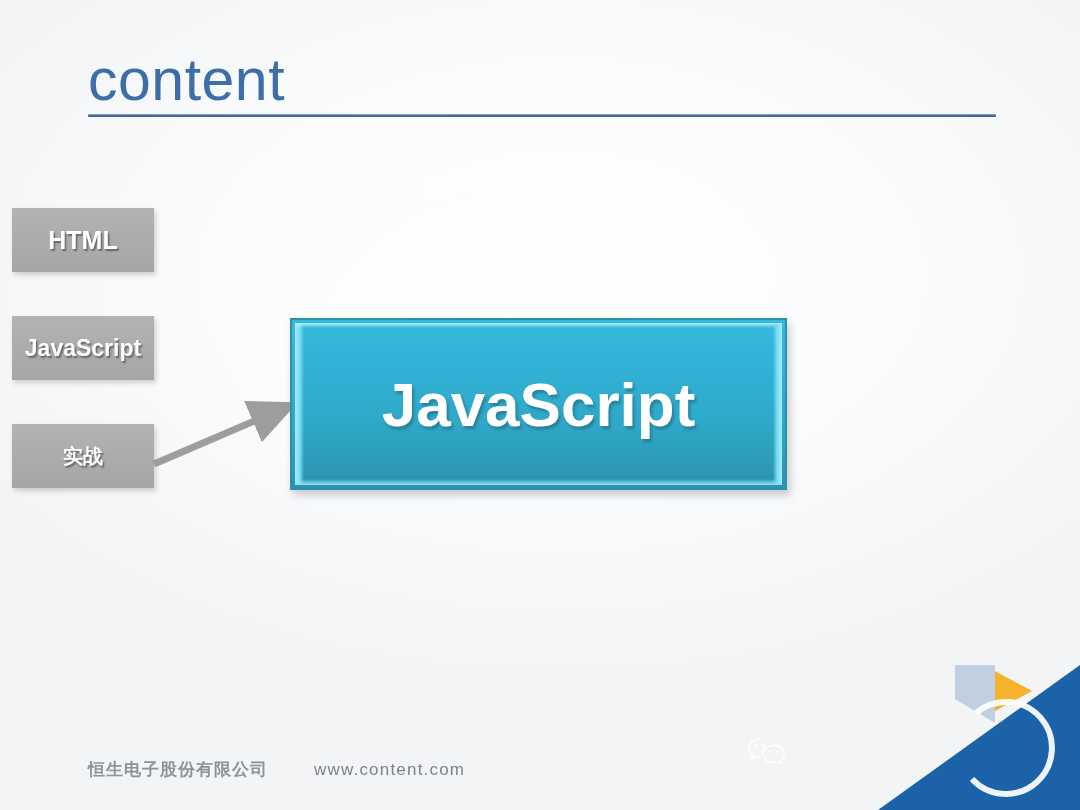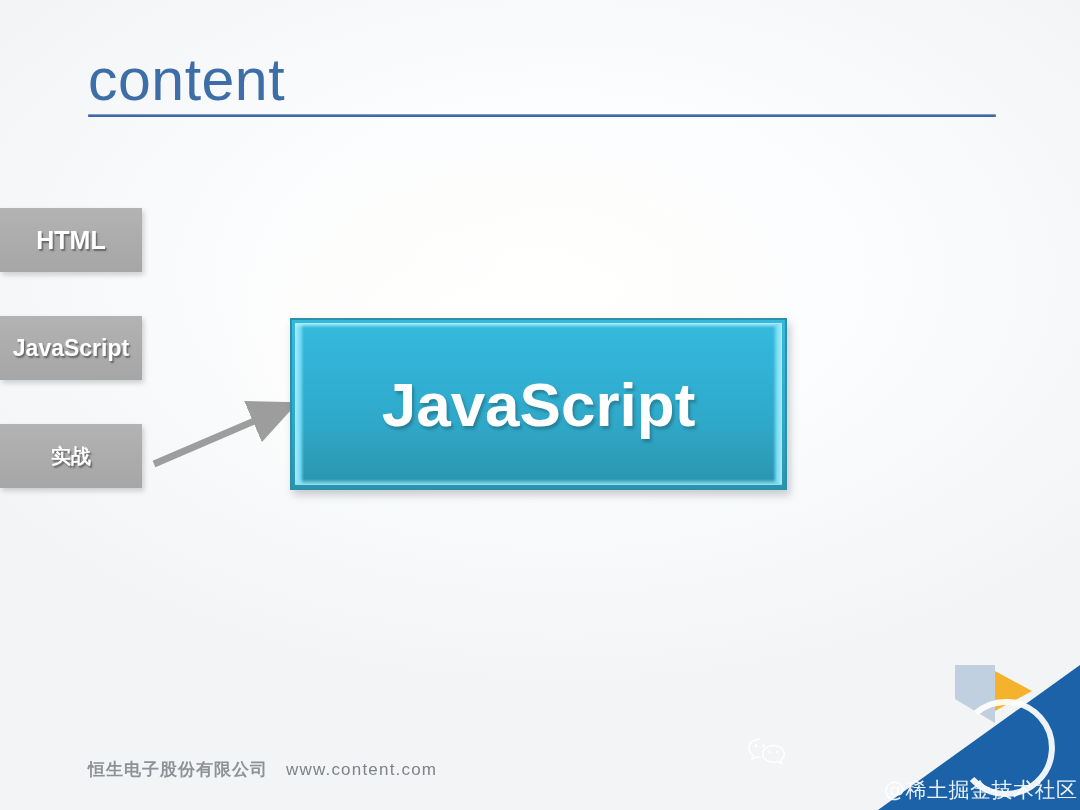--- a/index.html
+++ b/index.html
@@ -52,21 +52,21 @@
     margin-top: 6px;
     height: 3px;
     width: 908px;
     background: linear-gradient(to bottom, #9cb6da 0%, #476ea8 45%, #3a5f96 100%);
     border-radius: 1px;
   }
 
   
   #nav-list {
     position: absolute;
-    left: 0;
+    left: 12px;
     top: 208px;
     width: 142px;
   }
   .nav-chip {
     position: relative;
     width: 142px;
     height: 64px;
     margin-bottom: 44px;
     background: linear-gradient(to bottom, #b3b3b3 0%, #acacac 50%, #a6a6a6 100%);
     box-shadow: 2px 3px 5px rgba(60,60,60,0.22);
@@ -166,21 +166,21 @@
     white-space: nowrap;
   }
 
   
   #footer {
     position: absolute;
     left: 88px;
     top: 758px;
     display: flex;
     align-items: center;
-    gap: 18px;
+    gap: 46px;
     justify-content: center;
   }
   #footer-company {
     font-family: "DejaVu Sans", sans-serif;
     font-size: 17px;
     color: #8e9196;
     letter-spacing: 1px;
     font-weight: bold;
   }
   #footer-url {
@@ -294,15 +294,14 @@
         <path d="M29.5 10.5 C36.4 10.5 42 14.9 42 20.3 C42 23.3 40.3 26 37.6 27.8 L38.8 31.4 L34.3 29.3 C32.8 29.8 31.2 30 29.5 30 C22.6 30 17 25.7 17 20.3 C17 14.9 22.6 10.5 29.5 10.5 Z"></path>
       </g>
       <g fill="rgba(255,255,255,0.95)">
         <circle cx="9.5" cy="11" r="1.7"></circle>
         <circle cx="18" cy="11" r="1.7"></circle>
         <circle cx="25" cy="18" r="1.5"></circle>
         <circle cx="34" cy="18" r="1.5"></circle>
       </g>
     </svg>
   </div>
-  <div id="watermark-sub">@稀土掘金技术社区</div>
 
 </div>
 
 </body></html>

